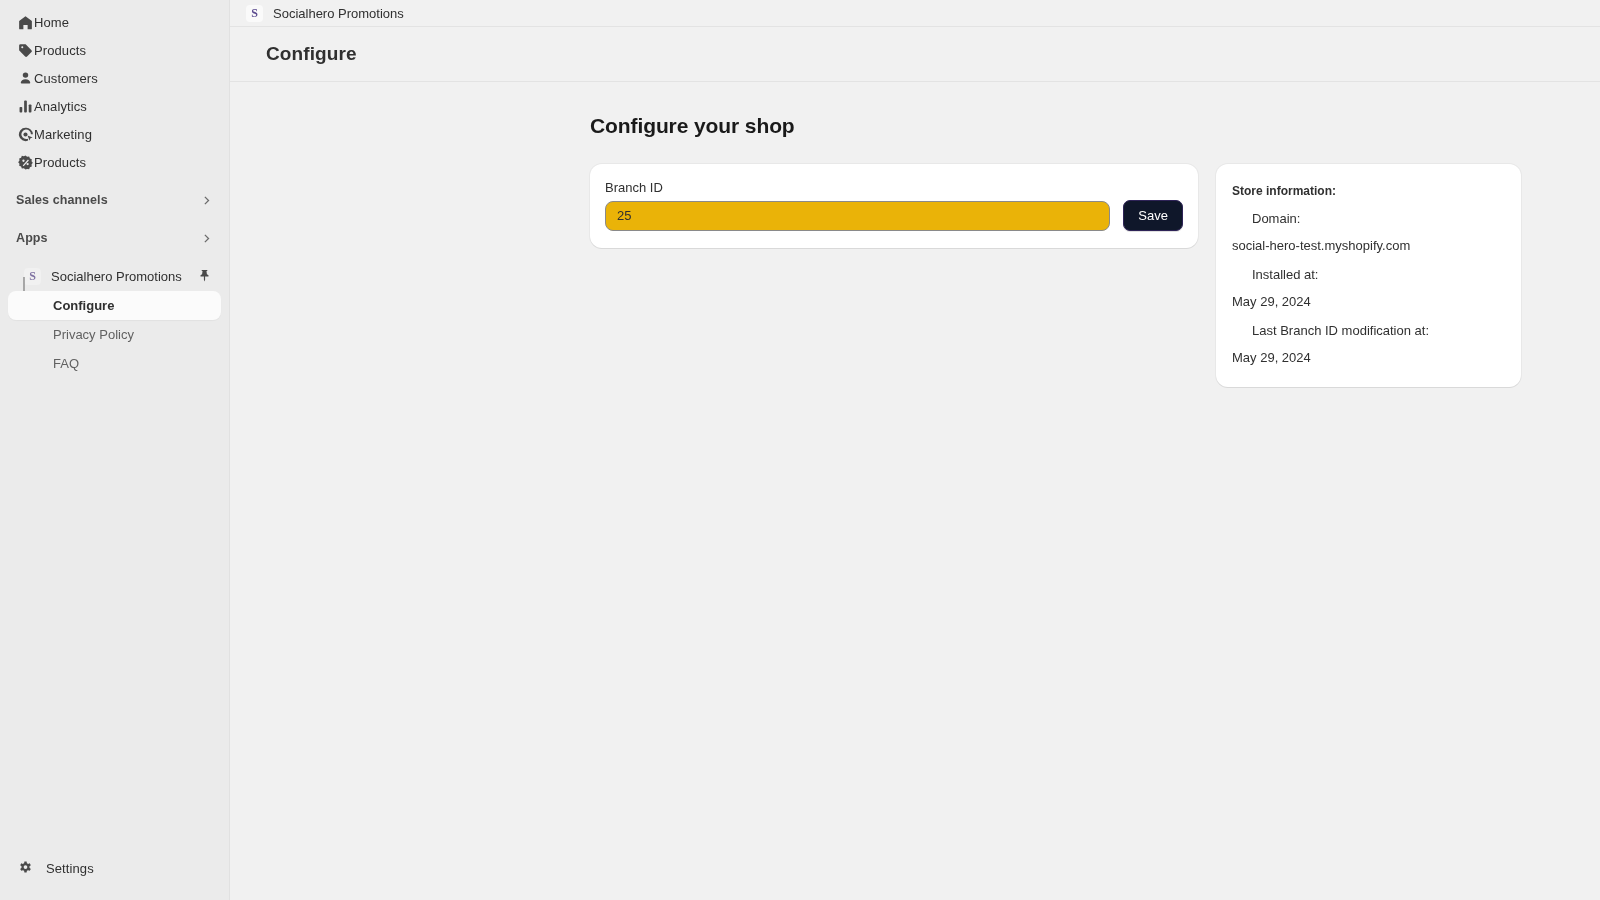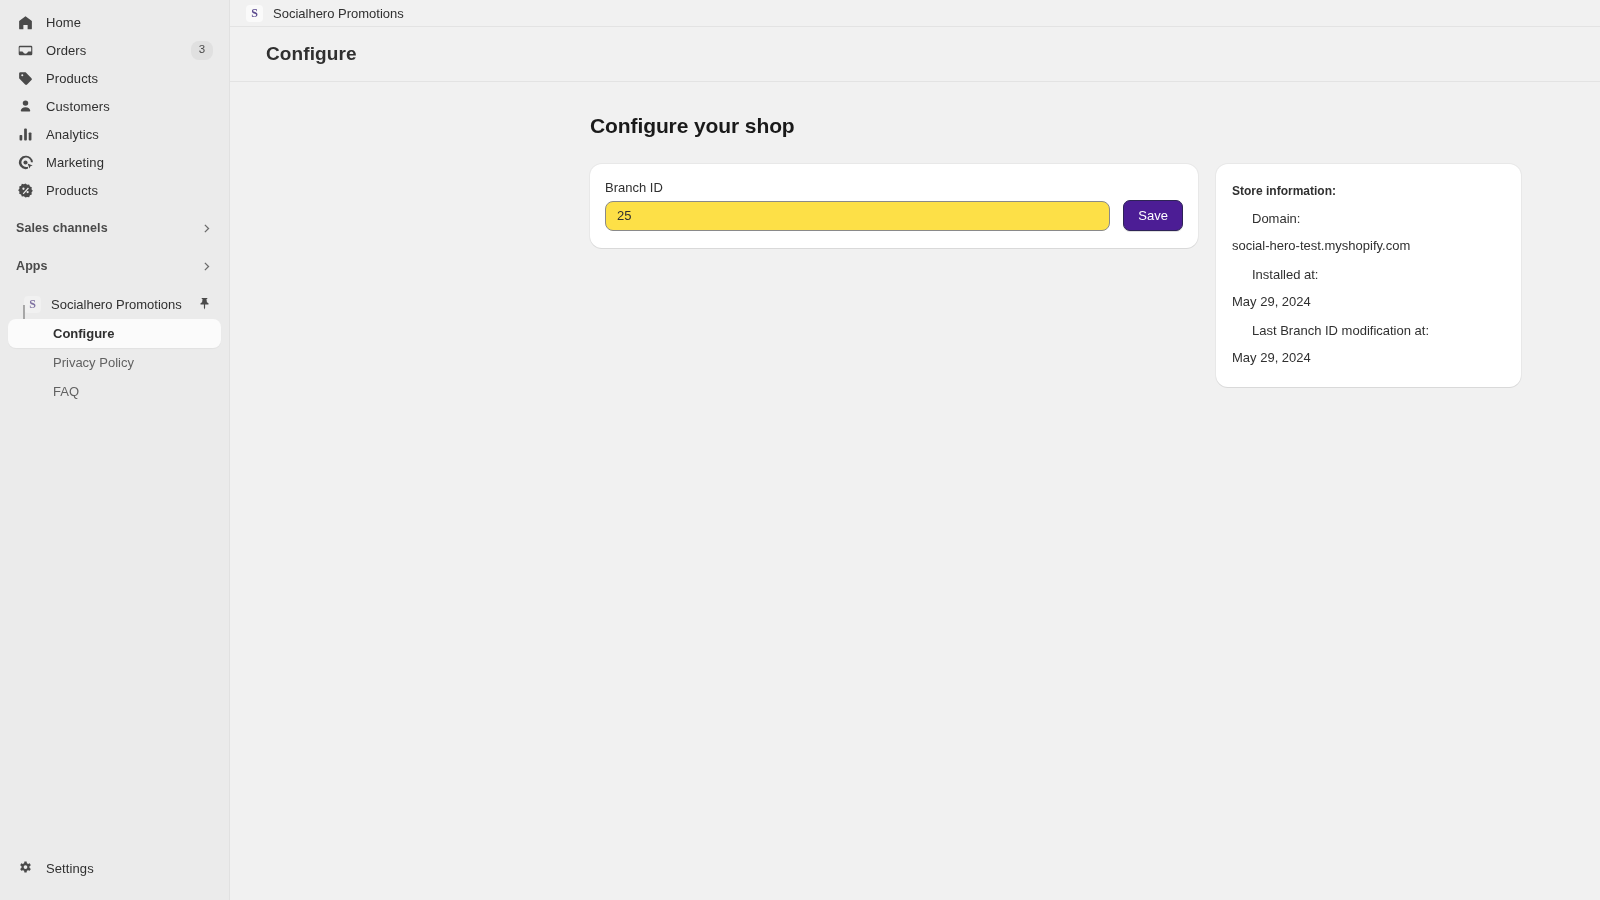--- a/index.html
+++ b/index.html
@@ -34,21 +34,20 @@
 
   .nav-list { display: flex; flex-direction: column; gap: 0; }
 
   .nav-item {
     height: 28px;
     margin: 0 8px;
     padding: 0 8px;
     border-radius: 8px;
     display: flex;
     align-items: center;
-    gap: 12px;
     cursor: pointer;
     color: #303030;
     font-size: 13px;
     line-height: 1;
     position: relative;
   }
   .nav-item + .nav-item { margin-top: 0; }
 
   .nav-icon {
     width: 18px; height: 18px;
@@ -265,33 +264,33 @@
     display: flex;
     align-items: center;
     gap: 13px;
   }
 
   .text-input {
     flex: 1;
     height: 30px;
     border-radius: 8px;
     border: 1px solid #8a8a8a;
-    background: #fde047;
+    background: #eab308;
     padding: 0 11px;
     font-size: 13px;
     color: #303030;
     font-family: "Liberation Sans", sans-serif;
     outline: none;
   }
   .text-input::placeholder { color: #8a8a8a; }
 
   .save-btn {
     height: 31px;
     padding: 0 14px;
-    background: #4c1d95;
+    background: #0f172a;
     color: #ffffff;
     border: 1px solid #2e2357;
     border-radius: 7px;
     font-size: 13px;
     font-family: "Liberation Sans", sans-serif;
     cursor: pointer;
     box-shadow: 0 1px 0 rgba(0,0,0,.12);
   }
 
   .info-card {
@@ -330,29 +329,20 @@
 
       <div class="nav-item">
         <span class="nav-icon">
           <svg viewBox="0 0 20 20">
               <path d="M10 2.5 2.5 8.2V17a1 1 0 0 0 1 1h4v-5h5v5h4a1 1 0 0 0 1-1V8.2L10 2.5z"></path>
             </svg>
         </span>
         <span class="nav-label">Home</span>
       </div>
 
-      <div class="nav-item">
-        <span class="nav-icon">
-          <svg viewBox="0 0 20 20">
-              <path d="M3.5 4.5h13a1.5 1.5 0 0 1 1.5 1.5v8a1.5 1.5 0 0 1-1.5 1.5h-13A1.5 1.5 0 0 1 2 14V6a1.5 1.5 0 0 1 1.5-1.5zm0 1.6a.4.4 0 0 0-.4.4v4.6h3.2a.8.8 0 0 1 .76.55 2.99 2.99 0 0 0 5.68 0 .8.8 0 0 1 .76-.55h3.2V6.5a.4.4 0 0 0-.4-.4z"></path>
-            </svg>
-        </span>
-        <span class="nav-label">Orders</span>
-        <span class="nav-badge">3</span>
-      </div>
 
       <div class="nav-item">
         <span class="nav-icon">
           <svg viewBox="0 0 20 20">
               <path d="M9.3 2.5H4.1A1.6 1.6 0 0 0 2.5 4.1v5.2c0 .43.17.84.47 1.14l6.6 6.6a1.6 1.6 0 0 0 2.27 0l5.2-5.2a1.6 1.6 0 0 0 0-2.27l-6.6-6.6a1.6 1.6 0 0 0-1.14-.47zM6.2 7.4a1.2 1.2 0 1 1 0-2.4 1.2 1.2 0 0 1 0 2.4z"></path>
             </svg>
         </span>
         <span class="nav-label">Products</span>
       </div>
 

